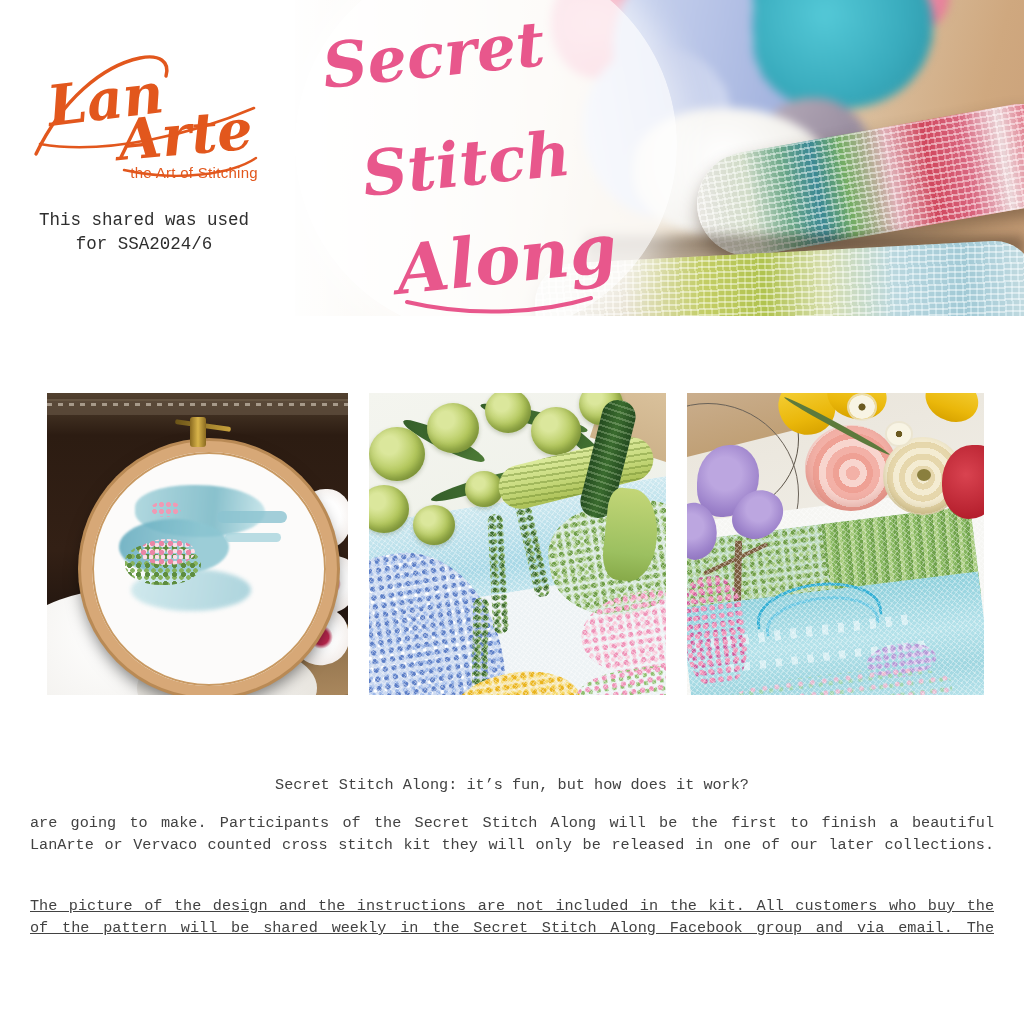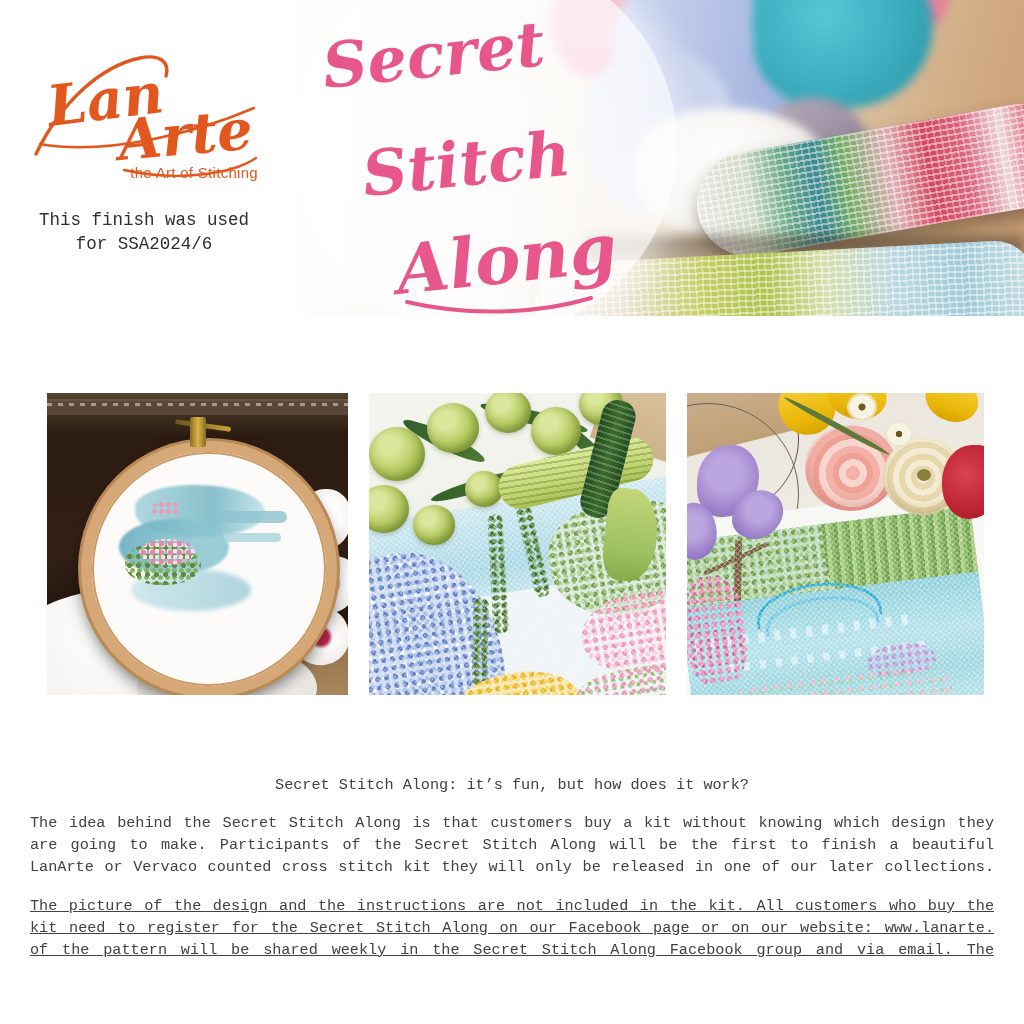--- a/index.html
+++ b/index.html
@@ -181,21 +181,21 @@
       <path d="M8,118 C34,64 74,30 112,22 C132,18 142,26 138,40" stroke="#e2571d" stroke-width="3.4" fill="none" stroke-linecap="round"></path>
       <text x="22" y="90" font-family="DejaVu Serif, serif" font-style="italic" font-weight="bold" font-size="56" fill="#e2571d" transform="rotate(-7 22 90)">Lan</text>
       <text x="92" y="124" font-family="DejaVu Serif, serif" font-style="italic" font-weight="bold" font-size="56" fill="#e2571d" transform="rotate(-5 92 124)">Arte</text>
       <path d="M12,108 C80,120 170,96 226,72" stroke="#e2571d" stroke-width="2.6" fill="none" stroke-linecap="round"></path>
       <path d="M96,134 C150,146 204,138 228,122" stroke="#e2571d" stroke-width="2.4" fill="none" stroke-linecap="round"></path>
     </svg>
     <div class="abs" id="tagline" style="color:#e2571d">the Art of Stitching</div>
   </div>
 
   <div class="abs" id="design-note">
-      <div class="jline">This finish was used</div>
+      <div class="jline">This shared was used</div>
       <div class="jline">for SSA2024/6</div>
     </div>
 
   <div class="abs" id="banner">
     <div class="abs blurwrap">
       <div class="abs thread-pink"></div>
       <div class="abs thread-lav">
           <div class="abs strands"></div>
         </div>
       <div class="abs thread-lav2">
@@ -322,23 +322,21 @@
     <div class="abs p3-ranun"></div>
     <div class="abs p3-ranun-c"></div>
     <div class="abs p3-red"></div>
     <div class="abs blossom" style="left:162px;top:2px;width:26px;height:24px;"></div>
     <div class="abs blossom" style="left:200px;top:30px;width:24px;height:22px;"></div>
     <div class="abs leaf" style="left:90px;top:30px;width:120px;height:6px;transform:rotate(28deg);background:#5d7a3c;"></div>
   </div>
 
   <div class="abs" id="article-heading">Secret Stitch Along: it’s fun, but how does it work?</div>
   <div class="abs para" id="para1">
-      <div class="jline">The idea behind the Secret Stitch Along is that customers buy a kit without knowing which design they</div>
       <div class="jline">are going to make. Participants of the Secret Stitch Along will be the first to finish a beautiful</div>
       <div class="jline">LanArte or Vervaco counted cross stitch kit they will only be released in one of our later collections.</div>
     </div>
   <div class="abs para" id="para2">
       <div class="jline">The picture of the design and the instructions are not included in the kit. All customers who buy the</div>
-      <div class="jline">kit need to register for the Secret Stitch Along on our Facebook page or on our website: www.lanarte.</div>
       <div class="jline">of the pattern will be shared weekly in the Secret Stitch Along Facebook group and via email. The</div>
     </div>
 
 </div>
 
 </body></html>

